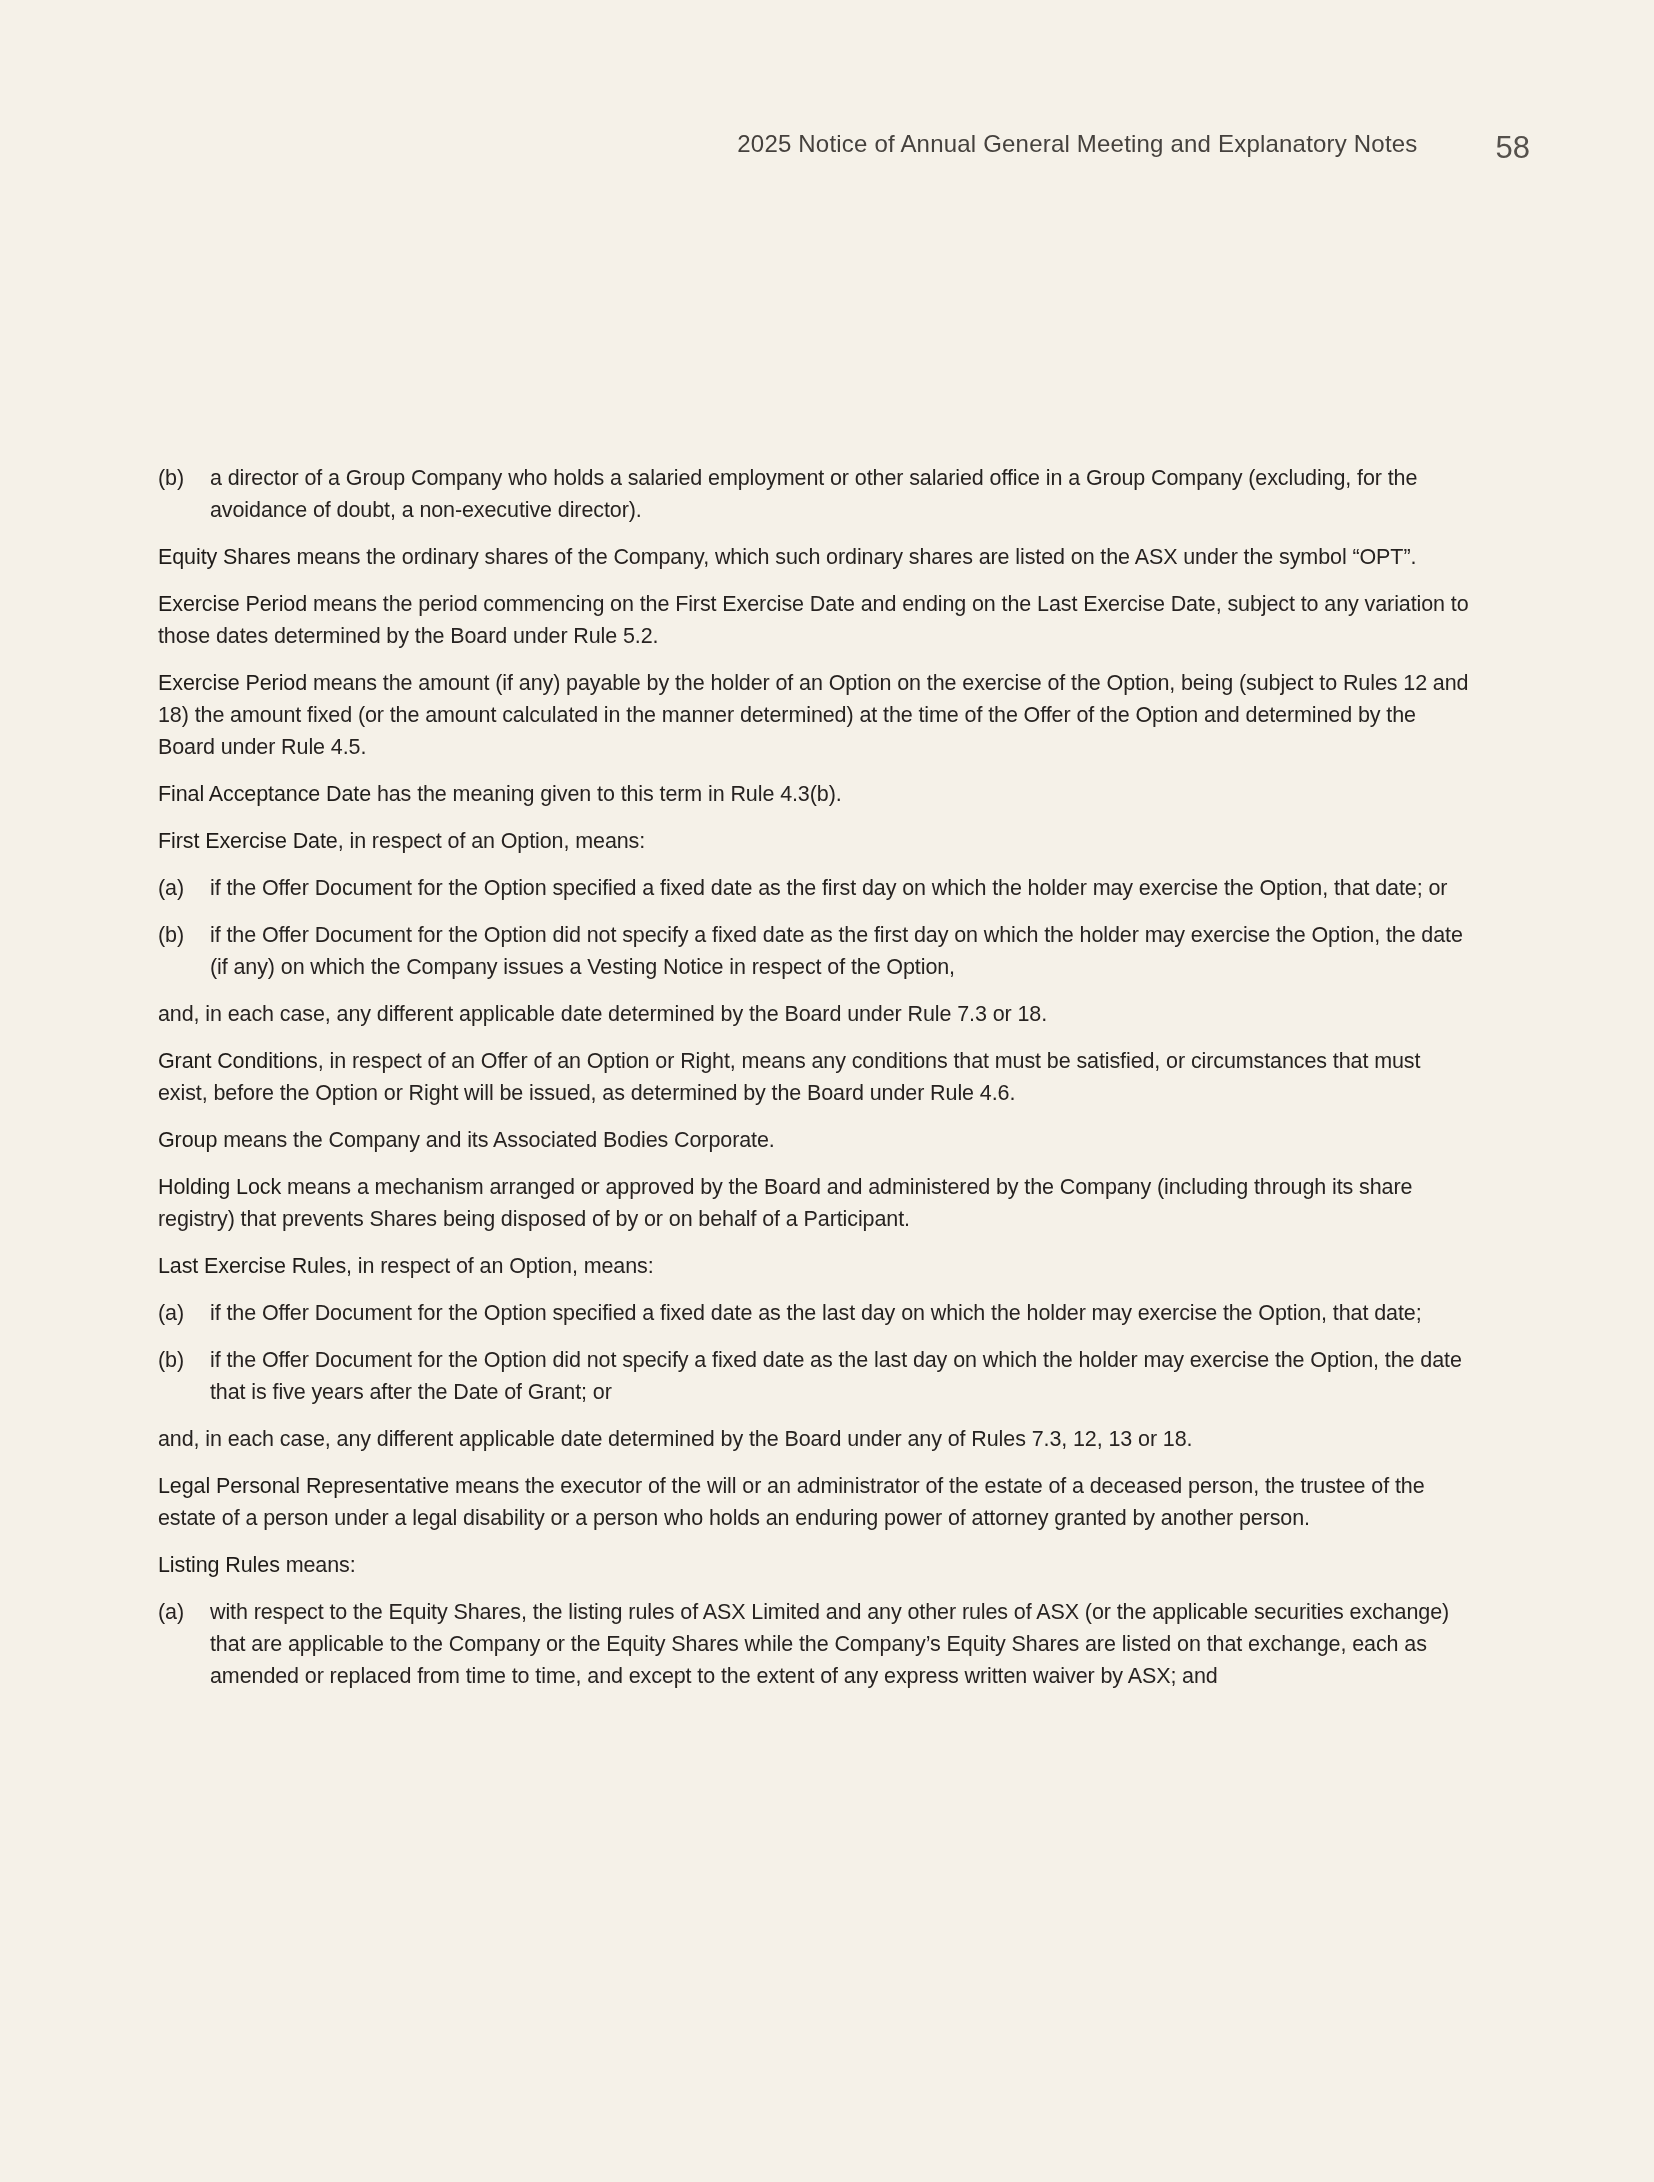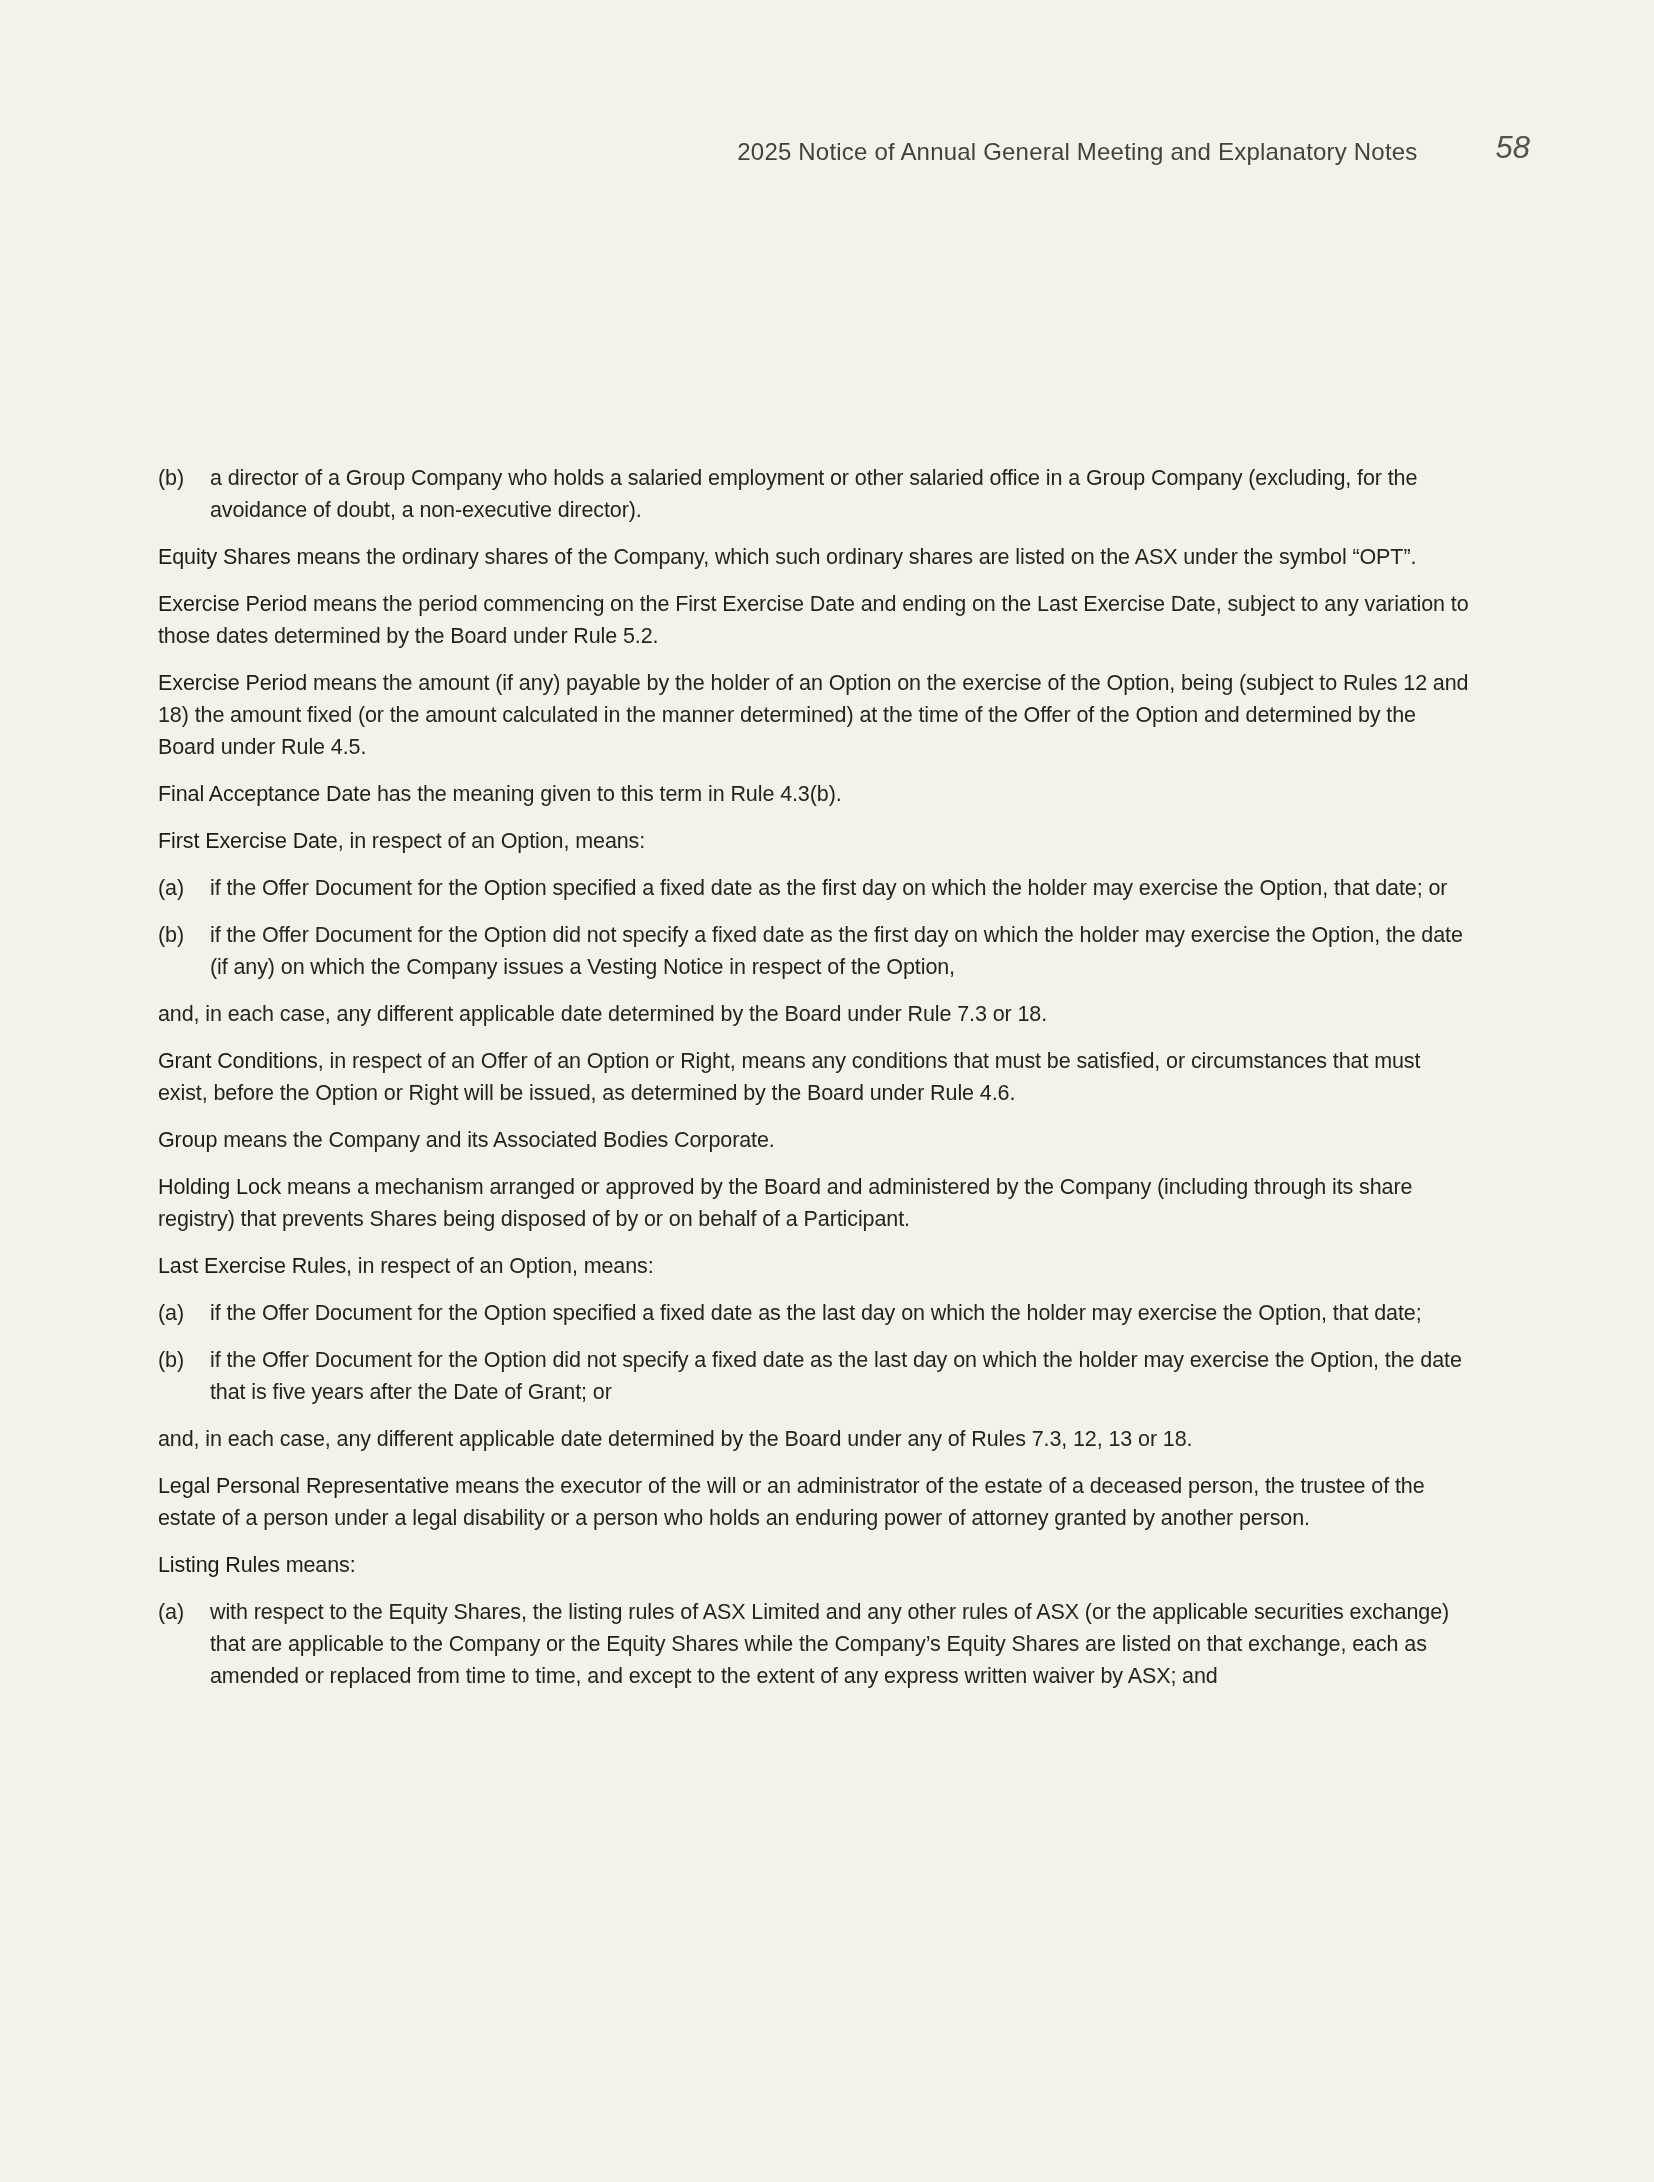--- a/index.html
+++ b/index.html
@@ -13,33 +13,32 @@
     background: #f5f1e8;
     font-family: "Liberation Sans", sans-serif;
     color: #272321;
     overflow: hidden;
   }
   .page-header {
     position: absolute;
     top: 130px;
     right: 124px;
     display: flex;
-    align-items: flex-end;
+    align-items: flex-start;
     white-space: nowrap;
   }
   .header-title {
     font-size: 24px;
     letter-spacing: 0.2px;
     color: #45413d;
   }
   .page-number {
     font-size: 31px;
     color: #55514c;
     margin-left: 78px;
-    font-style: italic;
   }
   .content {
     position: absolute;
     left: 158px;
     top: 462px;
     width: 1316px;
     font-size: 21.5px;
     line-height: 32px;
     letter-spacing: -0.1px;
   }

